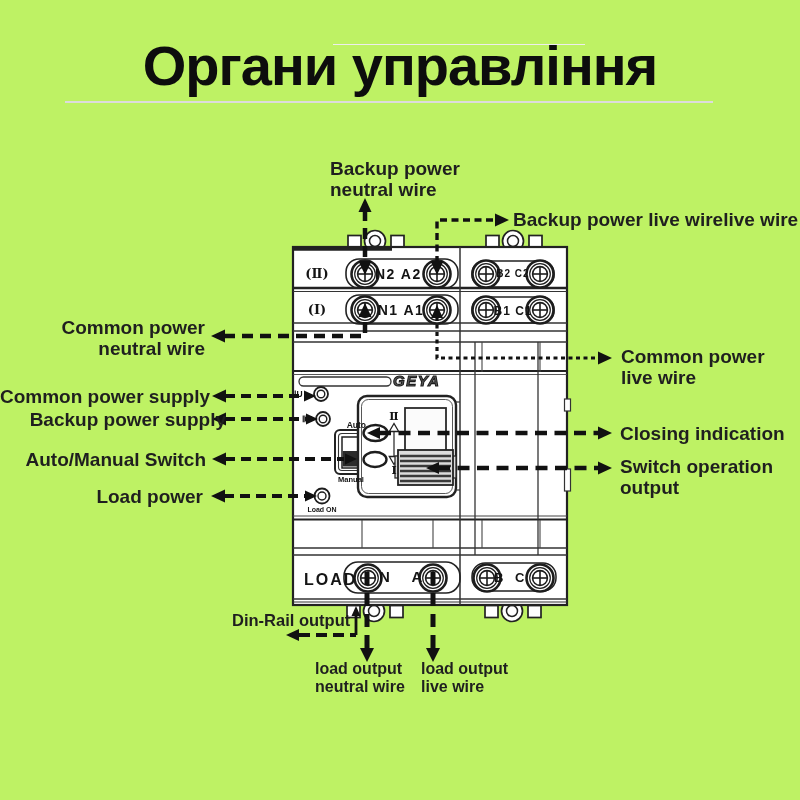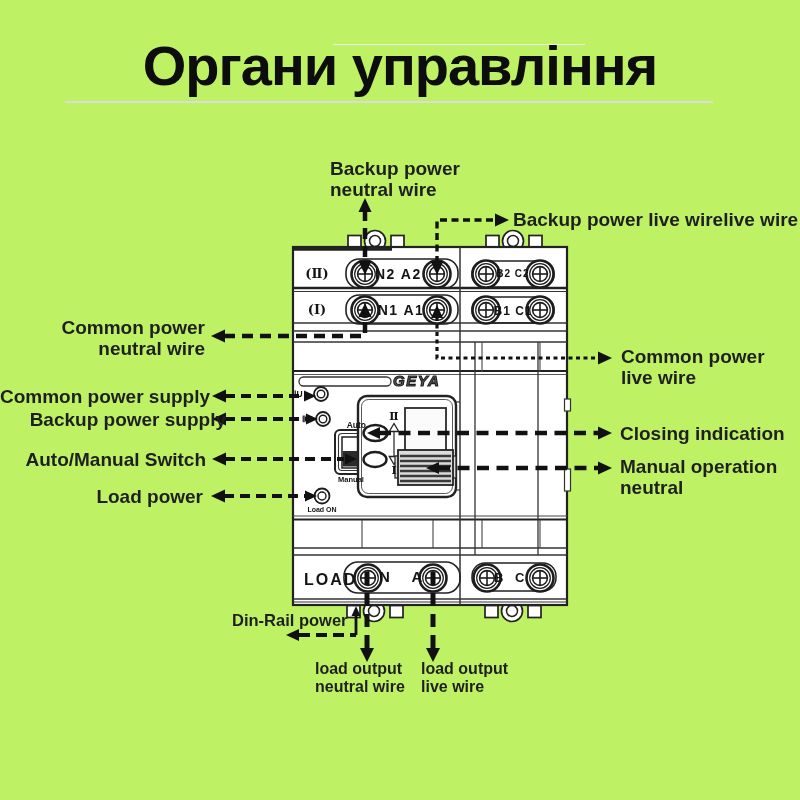--- a/index.html
+++ b/index.html
@@ -267,25 +267,25 @@
   <div class="co ra" style="left:0;top:449px;width:206px;">
     <span>Auto/Manual Switch</span>
   </div>
   <div class="co ra" style="left:0;top:486px;width:203px;">
     <span>Load power</span>
   </div>
   <div class="co" style="left:620px;top:423px;text-align:right;">
     <span>Closing indication</span>
   </div>
   <div class="co" style="left:620px;top:456px;">
-    <span>Manual operation</span>
-    <span>neutral</span>
+    <span>Switch operation</span>
+    <span>output</span>
   </div>
   <div class="co" style="left:232px;top:610px;font-size:16.5px;">
-    <span>Din-Rail power</span>
+    <span>Din-Rail output</span>
   </div>
   <div class="co sm" style="left:315px;top:660px;">
     <span>load output</span>
     <span>neutral wire</span>
   </div>
   <div class="co sm" style="left:421px;top:660px;">
     <span>load output</span>
     <span>live wire</span>
   </div>
 

